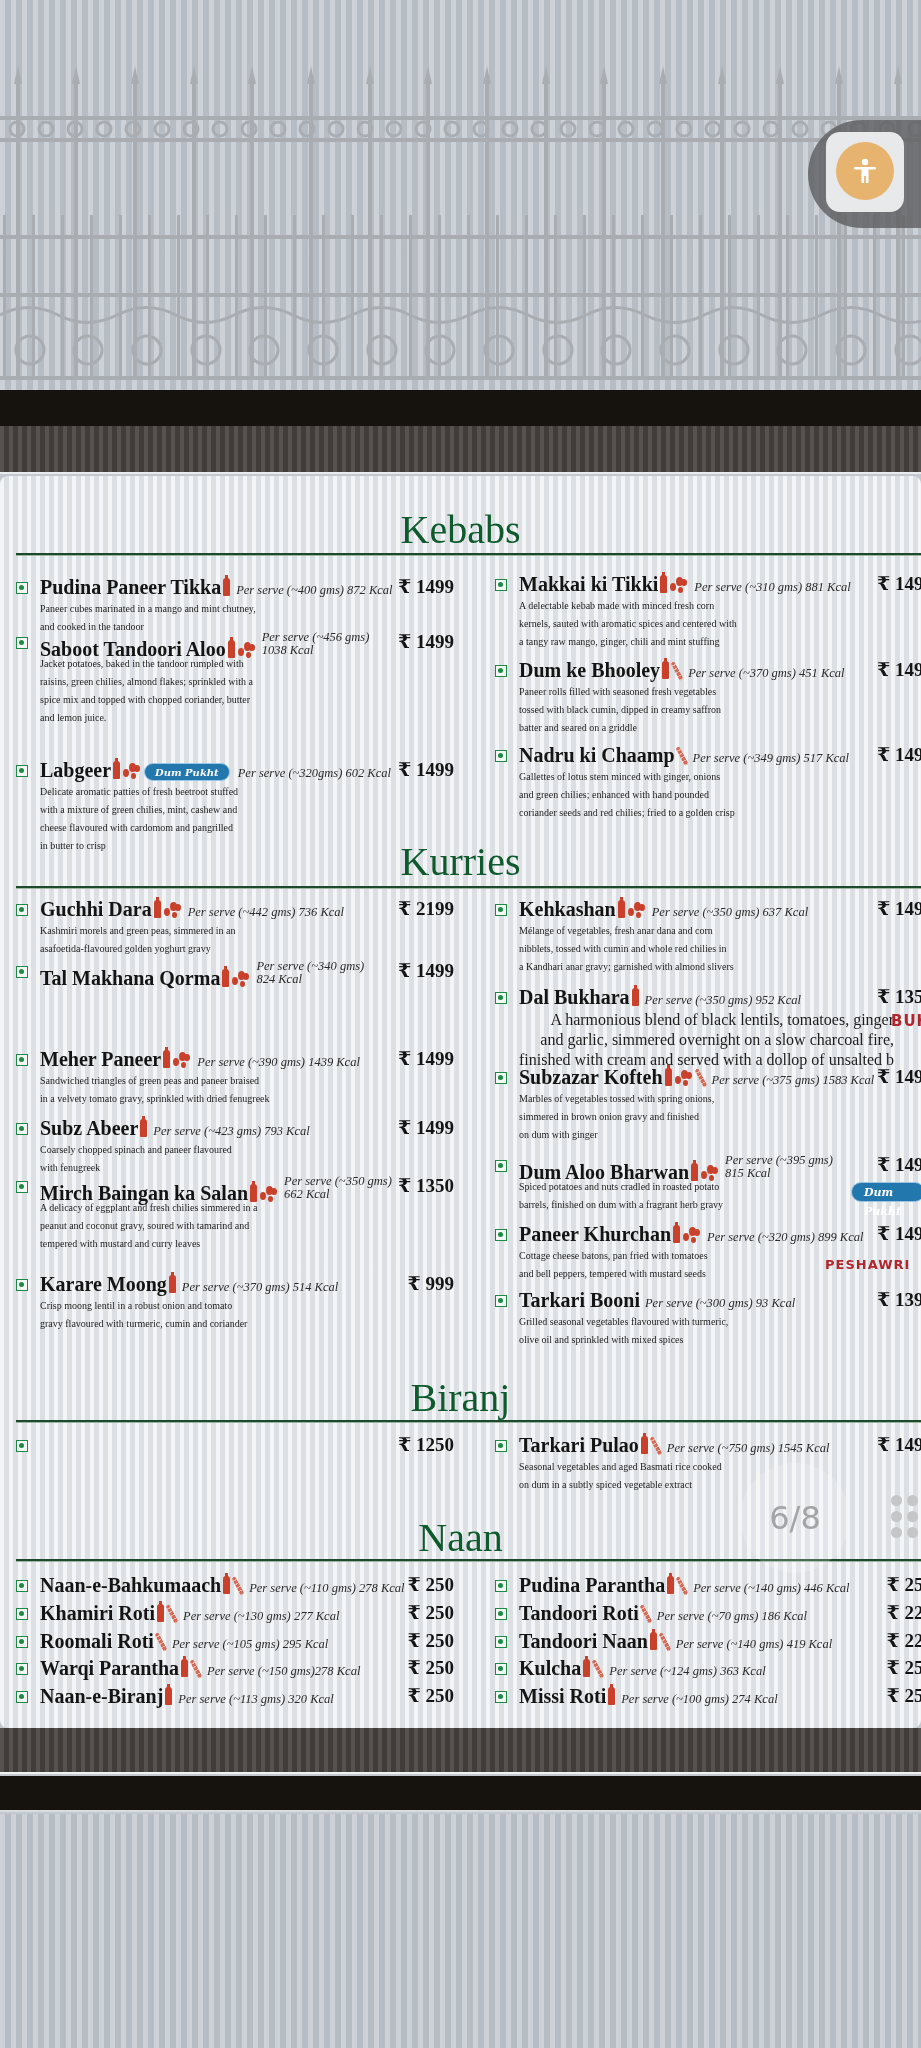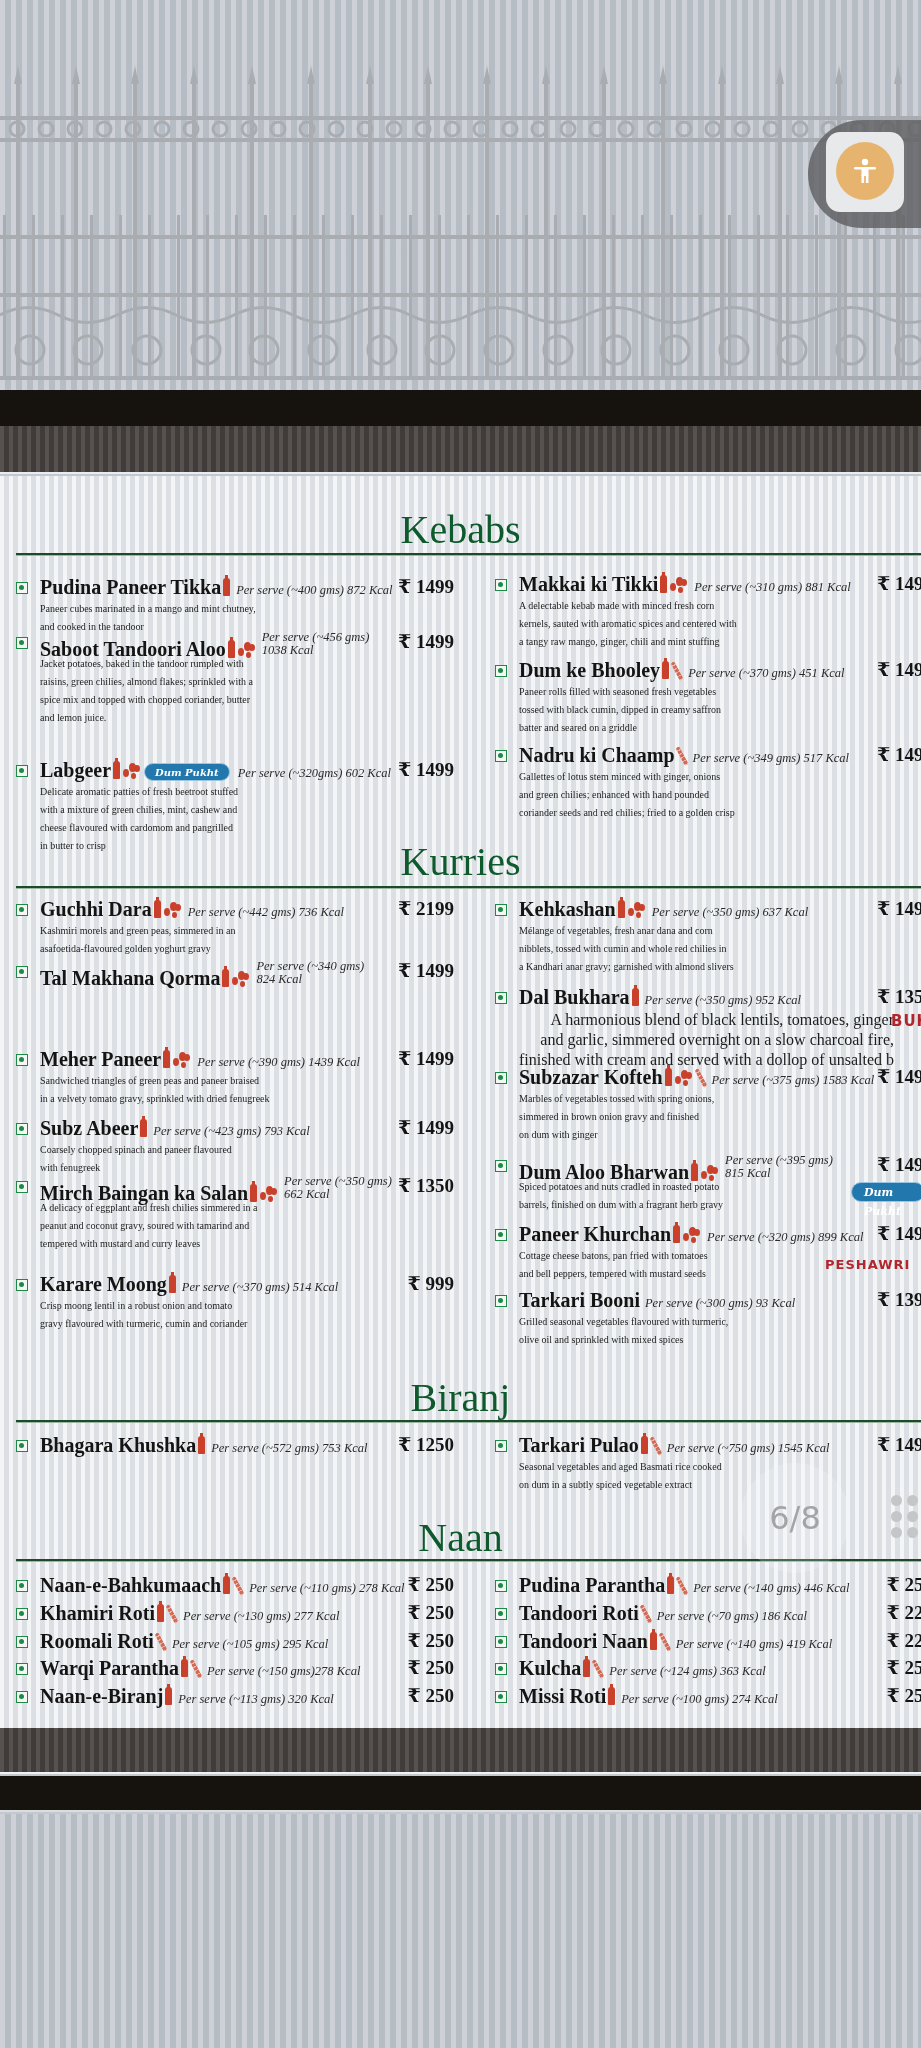--- a/index.html
+++ b/index.html
@@ -26,21 +26,21 @@
   #gate {
     position: absolute; left: 0; top: 0; width: 921px; height: 390px;
     overflow: hidden;
   }
   #gate svg { position: absolute; left: 0; top: 0; }
 
   #black-band-top { position: absolute; left: 0; top: 390px; width: 921px; height: 36px; background: #16120d; }
   #dark-band-top  { position: absolute; left: 0; top: 426px; width: 921px; height: 48px; border-bottom: 2px solid #e9ecef; }
 
   
-  #menu-page { position: absolute; left: 0; top: 476px; width: 921px; height: 1252px; overflow: hidden; }
+  #menu-page { position: absolute; left: 0; top: 476px; width: 921px; height: 1252px; overflow: hidden; border-radius: 8px; }
 
   .section-title {
     position: absolute; left: 0; width: 921px; text-align: center;
     font-family: "Liberation Serif", "DejaVu Serif", serif;
     color: #0e5a2c; font-size: 40px; line-height: 44px;
   }
   .section-rule { position: absolute; left: 16px; width: 905px; height: 3px; background: #1e4a2c; border-bottom: 1px solid #9db5a3; }
 
   .col { position: absolute; }
   .item { position: absolute; }
@@ -464,21 +464,20 @@
           <div style="white-space: nowrap;">olive oil and sprinkled with mixed spices</div>
         </div>
       </div>
     </div>
 
   <div class="section-title" style="top:900px">Biranj</div>
   <div class="section-rule" style="top:944px"></div>
   <div class="col" id="biranj-left" style="left:16px; top:958px; width:430px;">
       <div class="item" style="top: 0px; left: 0px; width: 430px; height: 90px;">
         <span class="veg"></span>
-        <div class="name"><span>Bhagara Khushka</span><span class="icons"><span class="chili"></span></span><span class="serve">Per serve (~572 gms) 753  Kcal</span></div>
         <div class="price" style="right: -8px;">₹ 1250</div>
       </div>
     </div>
   <div class="col" id="biranj-right" style="left:495px; top:958px; width:430px;">
       <div class="item" style="top: 0px; left: 0px; width: 430px; height: 90px;">
         <span class="veg"></span>
         <div class="name"><span>Tarkari Pulao</span><span class="icons"><span class="chili"></span><span class="wheat"></span></span><span class="serve">Per serve (~750 gms) 1545 Kcal</span></div>
         <div class="price" style="right: -8px;">₹ 1499</div>
         <div class="desc" style="top: 24px;">
           <div style="white-space: nowrap;">Seasonal vegetables and aged Basmati rice cooked</div>

